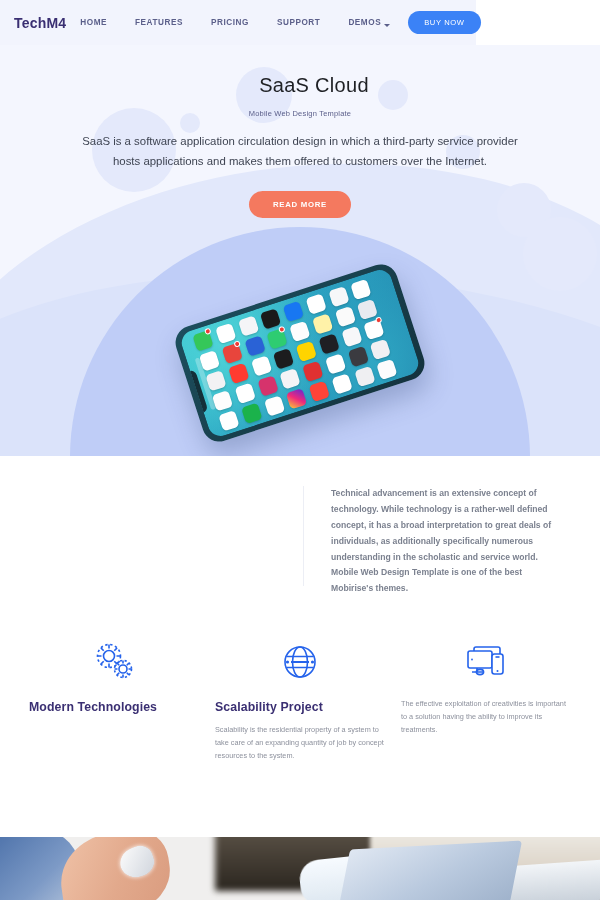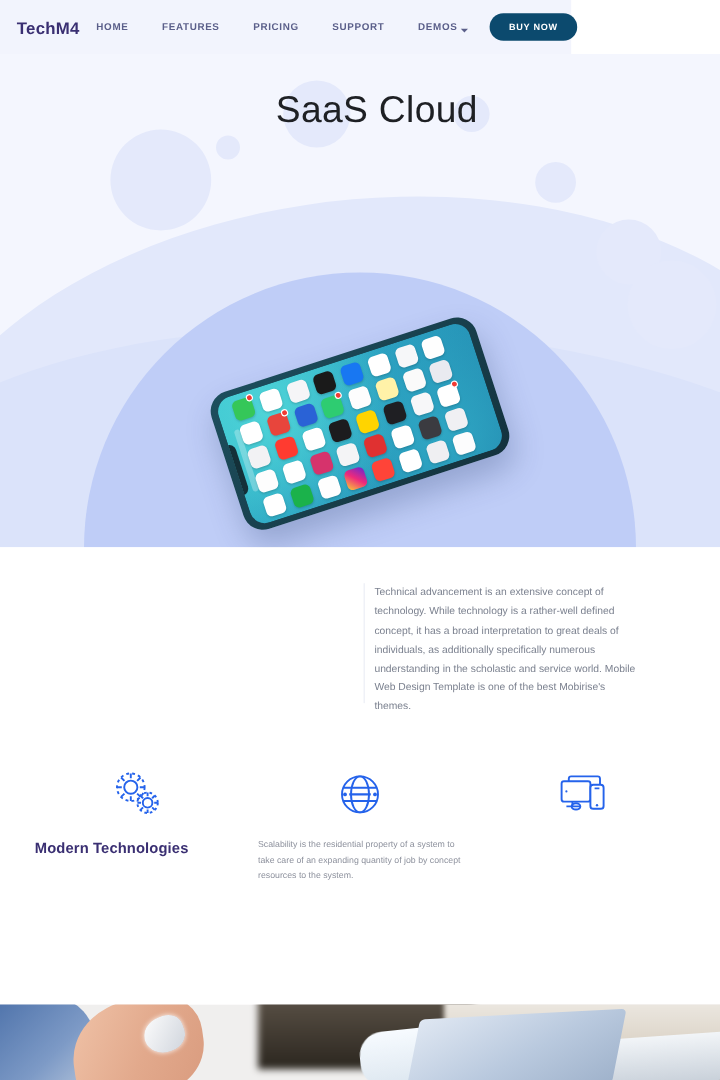--- a/index.html
+++ b/index.html
@@ -31,22 +31,22 @@
     color:#5b5f8a; text-transform:uppercase;
     padding:6px 14px; white-space:nowrap; cursor:pointer;
   }
   .nav-link.with-caret{ display:flex; align-items:flex-end; gap:3px; padding-right:8px;}
   .caret{
     width:0;height:0;border-left:3px solid transparent;border-right:3px solid transparent;
     border-top:3.5px solid #5b5f8a; display:inline-block;
   }
   .buy-btn{
     margin-left:10px;
-    background:#0c4a6e; color:#fff;
-    font-size:7.6px; font-weight:bold; letter-spacing:.6px;
+    background:#3b82f6; color:#fff;
+    font-size:7.6px; font-weight:normal; letter-spacing:.6px;
     padding:7px 16px; border-radius:20px; border:none;
     cursor:pointer; white-space:nowrap;
   }
 
   
   .hero{
     position:relative; width:600px; height:411px;
     background:#f4f6fe; overflow:hidden;
   }
   .hero-bg{ position:absolute; inset:0; }
@@ -61,21 +61,21 @@
     background:#dbe3fa; border-radius:50% 50% 0 0 / 38% 38% 0 0;
     transform:rotate(4deg);
   }
   .big-circle{
     position:absolute; left:50%; top:182px; transform:translateX(-50%);
     width:460px; height:460px; border-radius:50%;
     background:#bfcdf7;
   }
   .hero-inner{ position:relative; z-index:10; text-align:center; padding-top:28px; }
   .hero-title{
-    font-size:31px; font-weight:normal; color:#1e2024;
+    font-size:20px; font-weight:normal; color:#1e2024;
     letter-spacing:.3px; line-height:1.2;padding-left:28px;
   }
   .hero-sub{
     margin-top:12px; font-size:7.5px; color:#5b5f8a;
     letter-spacing:.2px;
   }
   .hero-desc{
     margin:14px auto 0; max-width:450px;
     font-size:11.4px; color:#3e4452; line-height:1.72;
   }
@@ -133,22 +133,22 @@
   
   .text-section{
     width:600px; height:180px; background:#fff;
     position:relative; display:flex; align-items:flex-start;
   }
   .divider{
     position:absolute; left:303px; top:30px; width:1px; height:100px;
     background:#eceef5;
   }
   .para{
-    position:absolute; left:312px; top:30px; width:225px;
-    font-size:8.6px; line-height:1.85; color:#7b818f;
+    position:absolute; left:331px; top:30px; width:225px;
+    font-size:8.6px; line-height:1.85; color:#7b818f;font-weight:bold;
   }
 
   
   .features{
     width:600px; background:#fff; padding:0 16px;
     display:flex; justify-content:center; gap:0;
   }
   .feature{ width:186px; padding:0 8px; }
   .feature-icon{ height:52px; display:flex; align-items:center; justify-content:center; }
   .feature-title{
@@ -248,21 +248,24 @@
     <div class="blob" style="left:236px;top:22px;width:56px;height:56px;"></div>
     <div class="blob" style="left:378px;top:35px;width:30px;height:30px;"></div>
     <div class="blob" style="left:446px;top:90px;width:34px;height:34px;"></div>
     <div class="blob" style="left:497px;top:138px;width:54px;height:54px;"></div>
     <div class="blob" style="left:523px;top:172px;width:74px;height:74px;"></div>
     <div class="big-circle"></div>
   </div>
 
   <div class="hero-inner">
     <h1 class="hero-title">SaaS Cloud</h1>
+    <div class="hero-sub">Mobile Web Design Template</div>
+    <p class="hero-desc">SaaS is a software application circulation design in which a third-party service provider hosts applications and makes them offered to customers over the Internet.</p>
     <div class="hero-btns">
+      <button class="btn btn-read">READ MORE</button>
     </div>
   </div>
 
   <div class="phone-wrap">
     <div class="phone">
       <div class="screen">
         <div class="notch-bar"></div>
         <div class="dock"></div>
         <div class="grid">
           <div class="app" style="background:#35c759">
@@ -348,36 +351,38 @@
     <div class="feature-icon">
       <svg width="44" height="44" viewBox="0 0 44 44" fill="none" stroke="#2563eb" stroke-width="1.6">
         <circle cx="22" cy="22" r="15"></circle>
         <ellipse cx="22" cy="22" rx="7.5" ry="15"></ellipse>
         <path d="M8.5 16.5h27M8.5 27.5h27"></path>
         <path d="M13 22h18" stroke-width="2"></path>
         <circle cx="9.5" cy="22" r="1.6" fill="#2563eb" stroke="none"></circle>
         <circle cx="34.5" cy="22" r="1.6" fill="#2563eb" stroke="none"></circle>
       </svg>
     </div>
+    <div class="feature-title">Scalability Project</div>
     <div class="feature-desc">Scalability is the residential property of a system to take care of an expanding quantity of job by concept resources to the system.</div>
   </div>
 
   <div class="feature">
     <div class="feature-icon">
       <svg width="50" height="44" viewBox="0 0 50 44" fill="none" stroke="#2563eb" stroke-width="1.6">
         <rect x="13" y="7" width="26" height="18" rx="2"></rect>
         <rect x="7" y="11" width="24" height="17" rx="2" fill="#fff"></rect>
         <circle cx="11" cy="19.5" r="0.9" fill="#2563eb" stroke="none"></circle>
         <path d="M16 28v4M11 32h12"></path>
         <rect x="31" y="14" width="11" height="20" rx="2.4" fill="#fff"></rect>
         <circle cx="36.5" cy="31" r="1" fill="#2563eb" stroke="none"></circle>
         <path d="M34.5 17h4"></path>
         <ellipse cx="19" cy="32" rx="3.6" ry="2.6"></ellipse>
       </svg>
     </div>
+    <div class="feature-desc">The effective exploitation of creativities is important to a solution having the ability to improve its treatments.</div>
   </div>
 </section>
 
 <div class="photo">
   <div class="photo-canvas">
     <div class="ph-bg-dark"></div>
     <div class="ph-wall"></div>
     <div class="ph-desk"></div>
     <div class="ph-paper"></div>
     <div class="ph-kb"></div>

